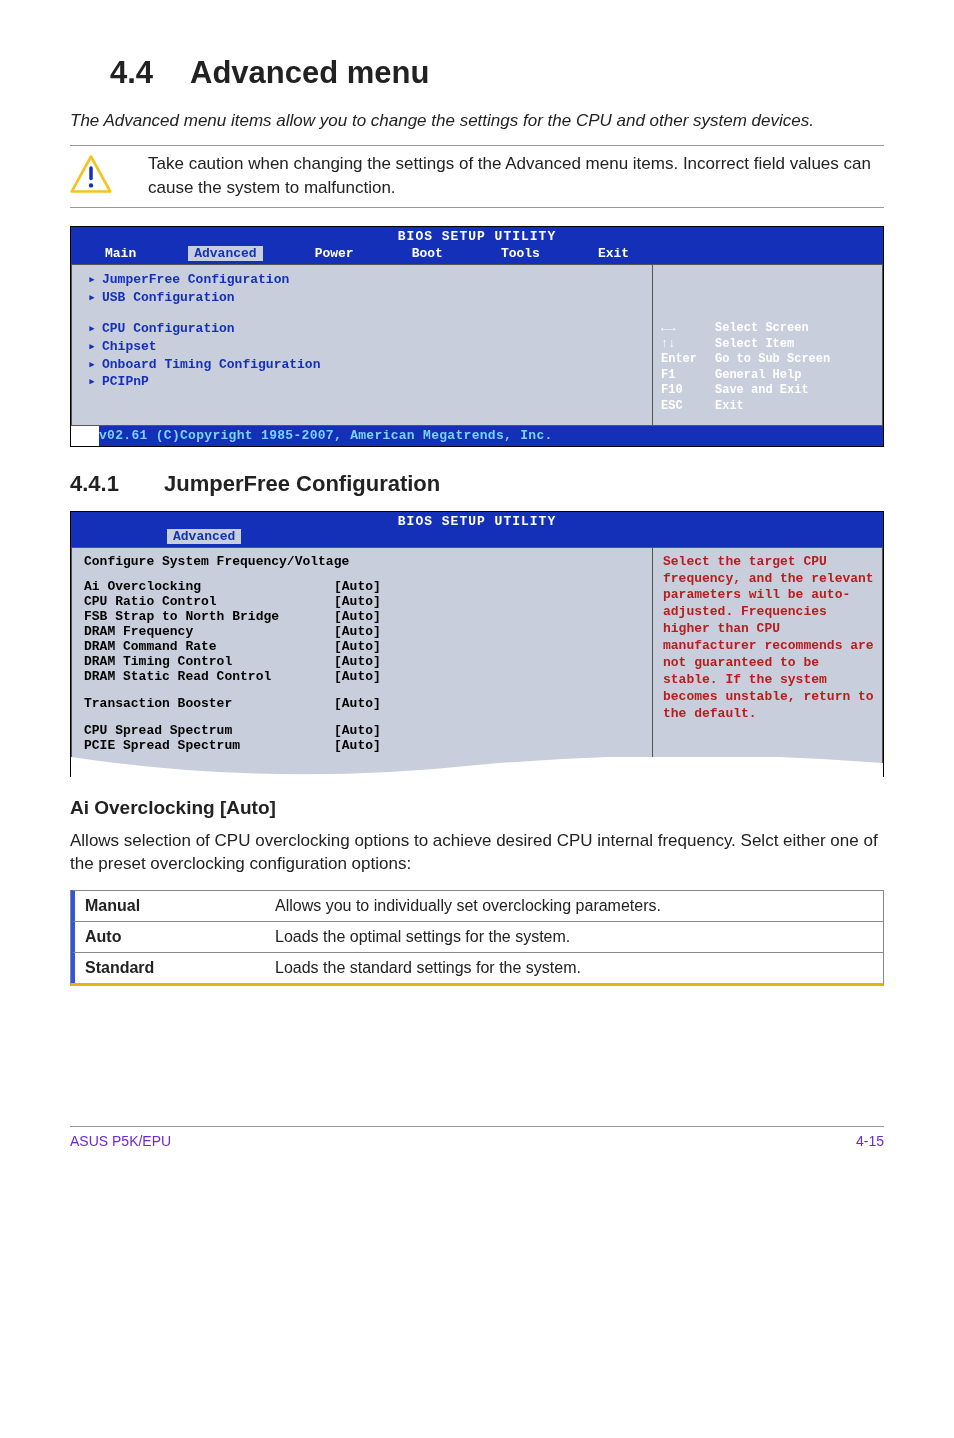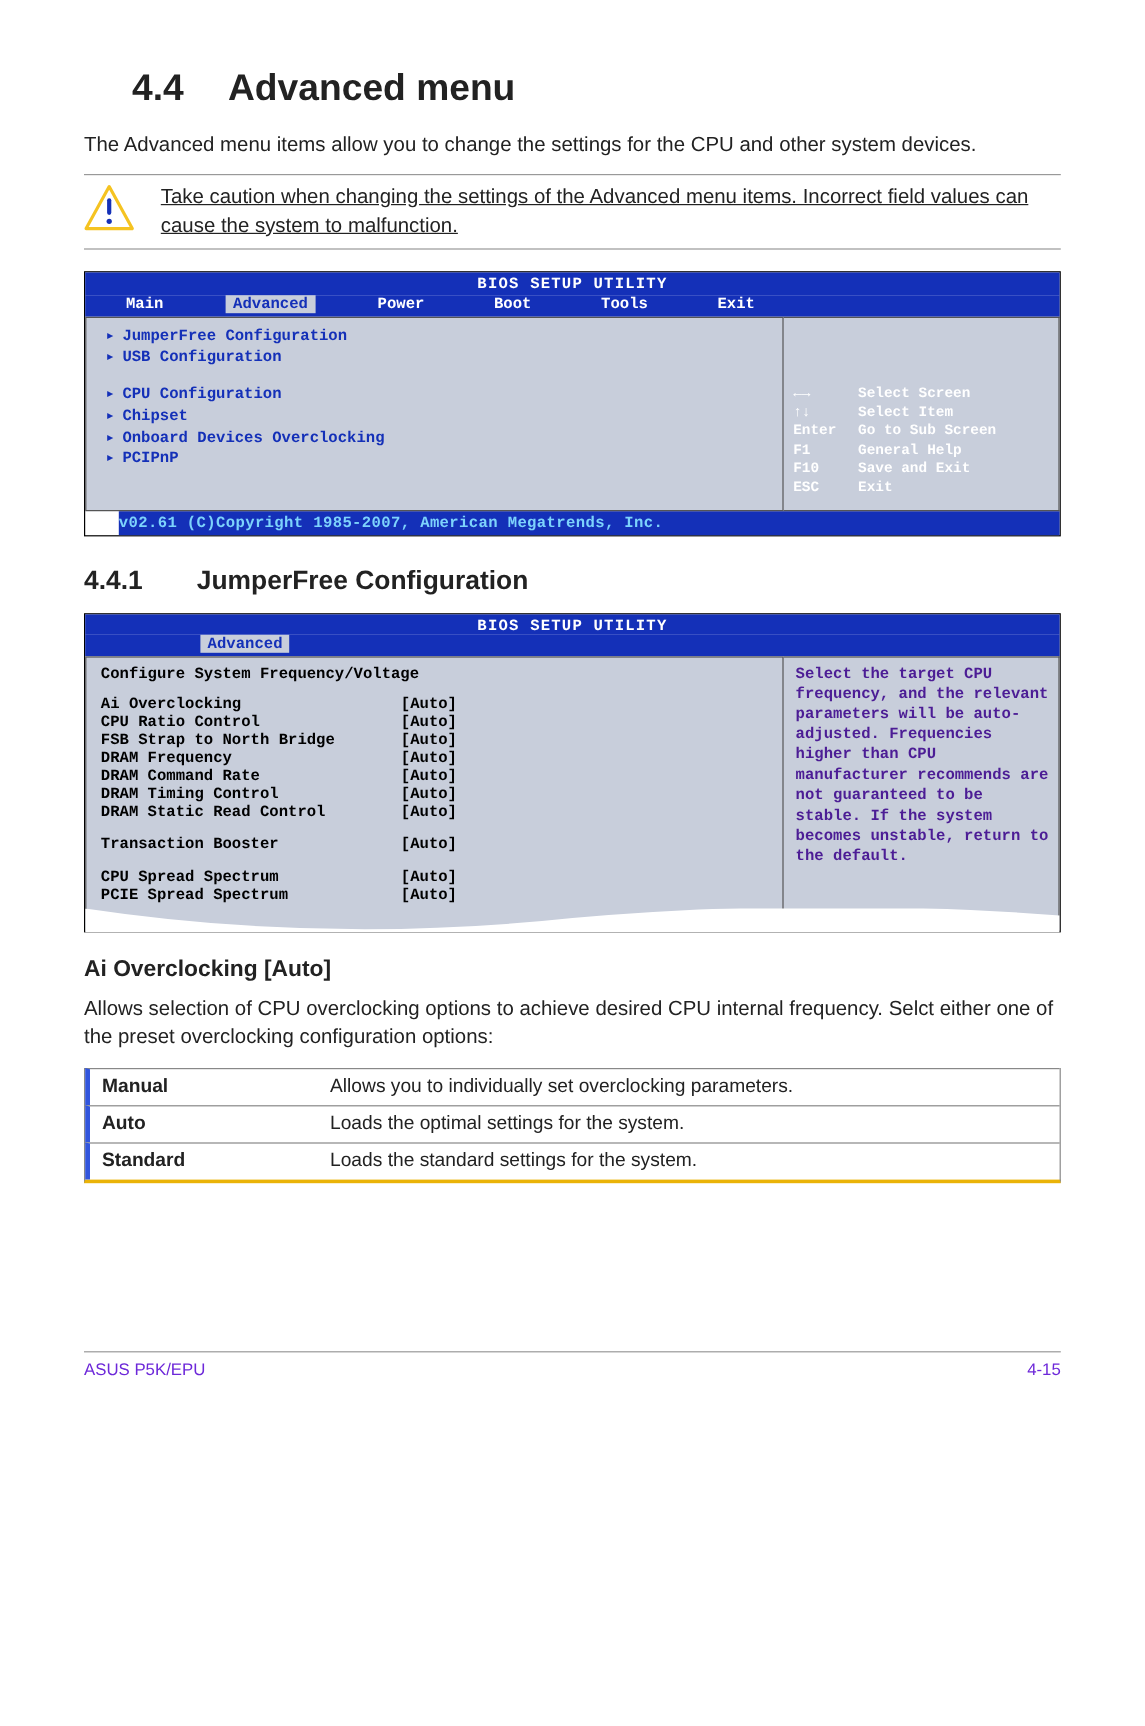--- a/index.html
+++ b/index.html
@@ -21,32 +21,32 @@
   }
   .section-num {
     display: inline-block;
     width: 80px;
     margin-left: 40px;
   }
   p.intro {
     font-size: 17px;
     line-height: 1.4;
     margin: 4px 0 12px 0;
+    font-style: italic;
   }
   hr.thin {
     border: none;
     border-top: 1px solid #999;
     margin: 0;
   }
   .caution-row {
     display: flex;
     align-items: flex-end;
     padding: 6px 0 8px 0;
-    gap: 22px;
-    text-decoration: underline;
+    gap: 36px;
   }
   .caution-icon svg {
     width: 42px;
     height: 42px;
   }
   .caution-text {
     font-size: 17px;
     line-height: 1.4;
     flex: 1;
   }
@@ -194,21 +194,21 @@
   }
   .bios2-right {
     width: 230px;
     border: 1px solid #555;
     border-left: none;
     padding: 6px 8px 10px 10px;
     color: #fff;
     box-sizing: border-box;
   }
   .bios2-right .help {
-    color: #4c1d95;
+    color: #b91c1c;
     line-height: 1.3;
   }
   .curve {
     position: relative;
   }
   .curve svg {
     position: absolute;
     left: 0; right: 0; bottom: -1px;
     width: 100%;
     height: 20px;
@@ -304,21 +304,21 @@
         <div class="bios-left-row">
             <span class="bios-arrow">▸</span>
             <span>CPU Configuration</span>
           </div>
         <div class="bios-left-row">
             <span class="bios-arrow">▸</span>
             <span>Chipset</span>
           </div>
         <div class="bios-left-row">
             <span class="bios-arrow">▸</span>
-            <span>Onboard Devices Overclocking</span>
+            <span>Onboard Timing Configuration</span>
           </div>
         <div class="bios-left-row">
             <span class="bios-arrow">▸</span>
             <span>PCIPnP</span>
           </div>
       </div>
       <div class="bios-right">
         <div class="bios-legend">
           <div class="bios-legend-row">
               <span class="bios-legend-key">←→</span>

